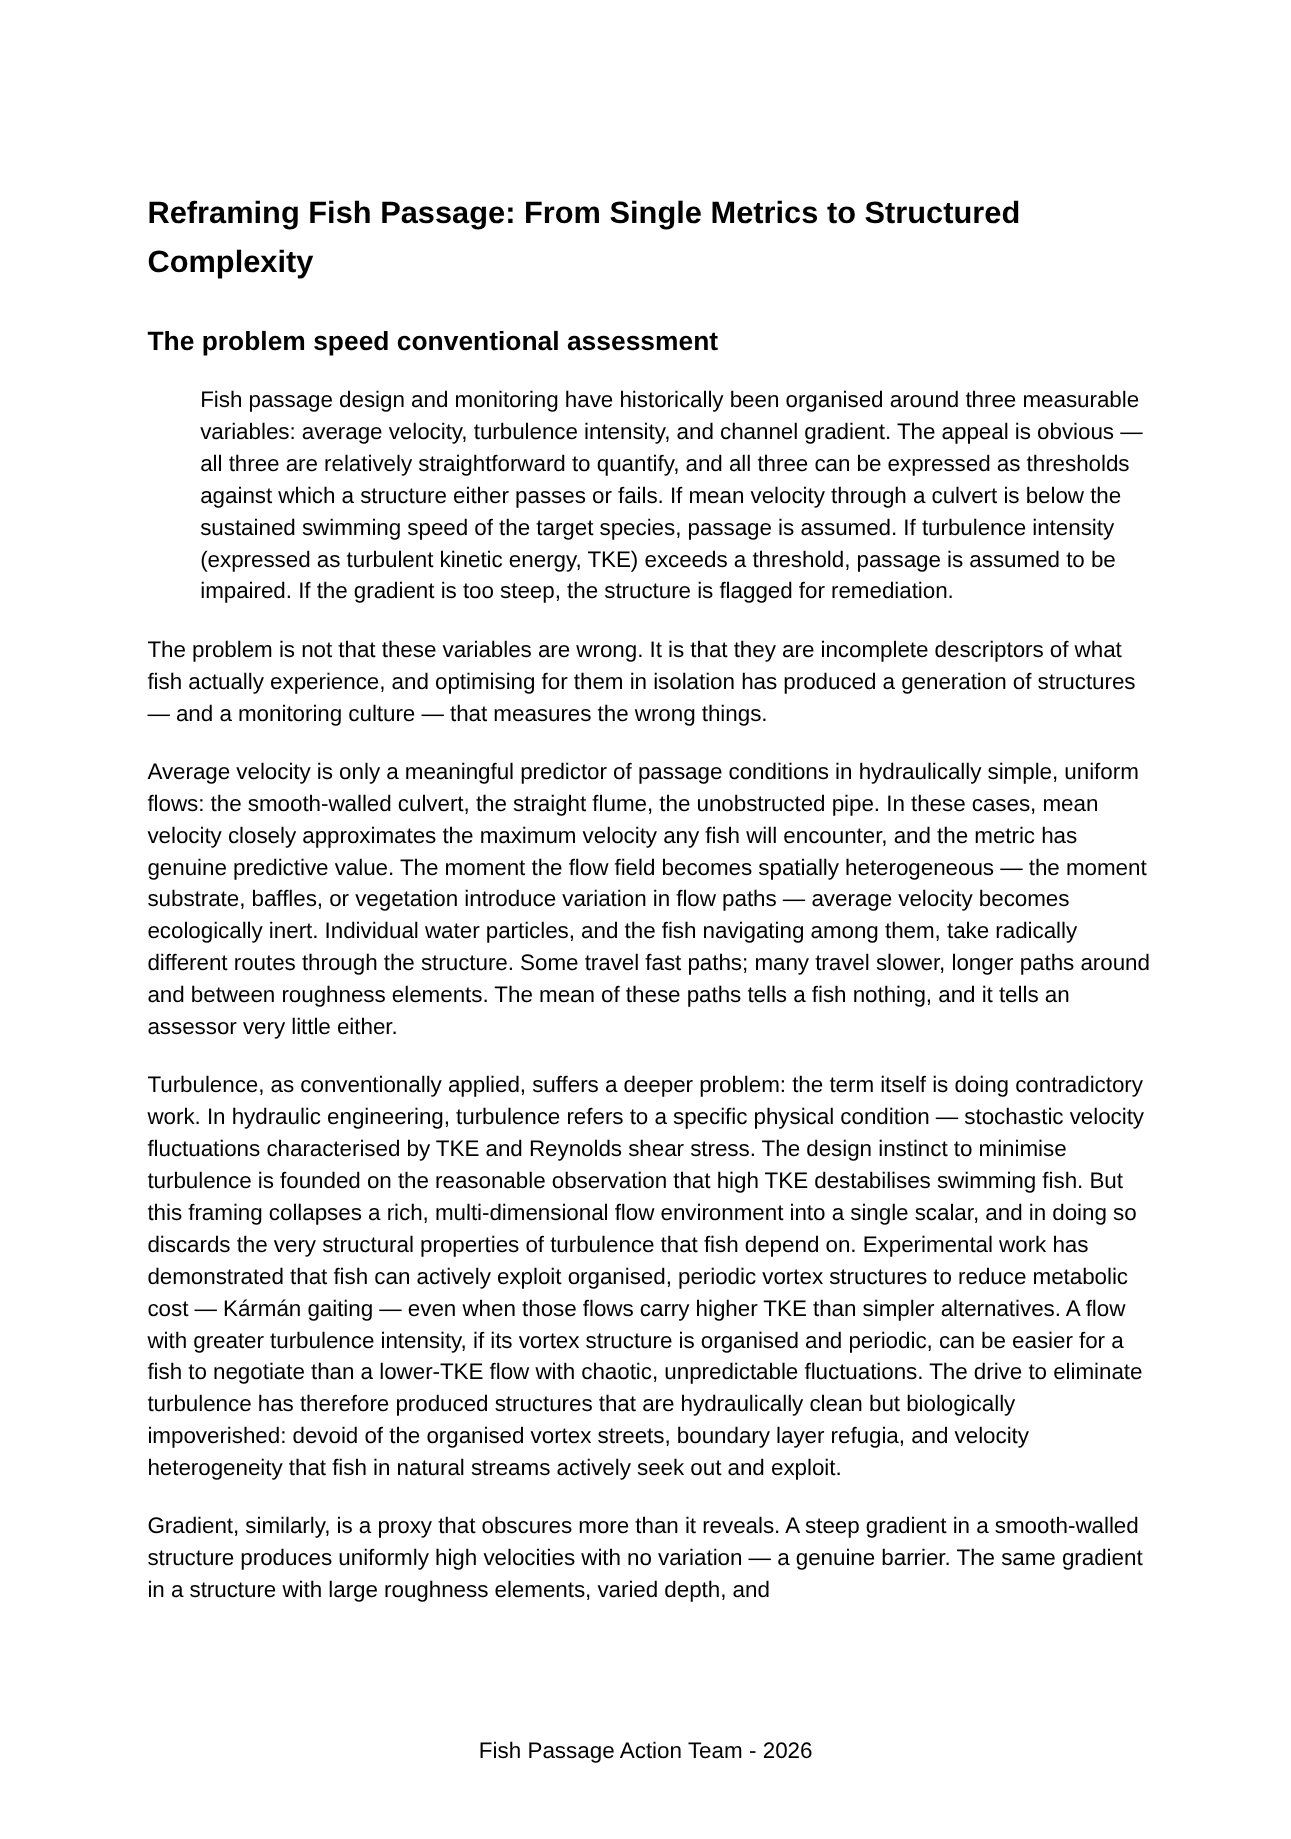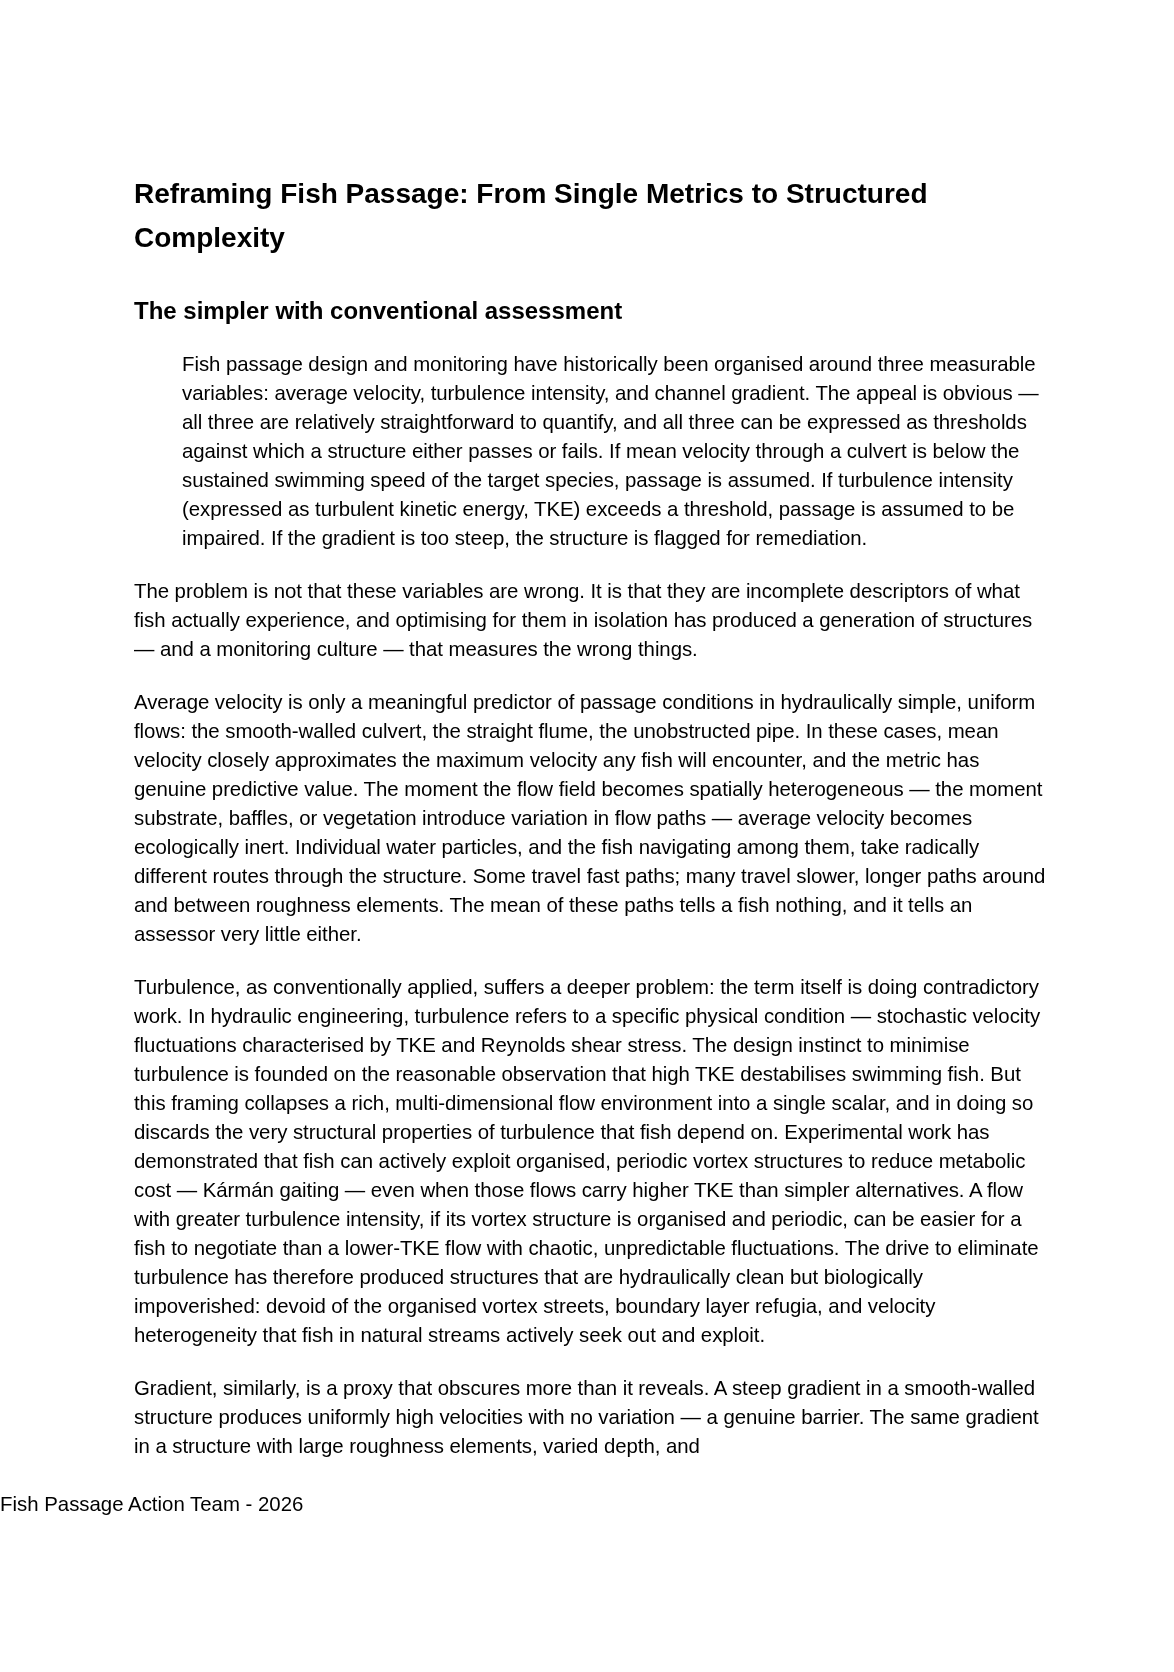--- a/index.html
+++ b/index.html
@@ -44,33 +44,33 @@
       margin: 0;
       padding: 0;
       letter-spacing: -0.05px;
     }
     p.para.first { margin-top: 24px; margin-left: 48px; }
     p.para + p.para { margin-top: 24px; }
     .footer {
       position: absolute;
       left: 0;
       width: 1174px;
-      top: 1490px;
-      text-align: left;
+      top: 1578px;
+      text-align: center;
       font-family: "Liberation Sans", sans-serif;
       font-size: 20.4px;
       line-height: 28px;
     }
   </style>
 </head>
 <body>
 
 <div class="page">
   <h1 class="title">Reframing Fish Passage: From Single Metrics to Structured Complexity</h1>
-  <h2 class="section">The simpler with conventional assessment</h2>
+  <h2 class="section">The problem speed conventional assessment</h2>
   <p class="para first">Fish passage design and monitoring have historically been organised around three measurable variables: average velocity, turbulence intensity, and channel gradient. The appeal is obvious — all three are relatively straightforward to quantify, and all three can be expressed as thresholds against which a structure either passes or fails. If mean velocity through a culvert is below the sustained swimming speed of the target species, passage is assumed. If turbulence intensity (expressed as turbulent kinetic energy, TKE) exceeds a threshold, passage is assumed to be impaired. If the gradient is too steep, the structure is flagged for remediation.</p>
   <p class="para">The problem is not that these variables are wrong. It is that they are incomplete descriptors of what fish actually experience, and optimising for them in isolation has produced a generation of structures — and a monitoring culture — that measures the wrong things.</p>
   <p class="para">Average velocity is only a meaningful predictor of passage conditions in hydraulically simple, uniform flows: the smooth-walled culvert, the straight flume, the unobstructed pipe. In these cases, mean velocity closely approximates the maximum velocity any fish will encounter, and the metric has genuine predictive value. The moment the flow field becomes spatially heterogeneous — the moment substrate, baffles, or vegetation introduce variation in flow paths — average velocity becomes ecologically inert. Individual water particles, and the fish navigating among them, take radically different routes through the structure. Some travel fast paths; many travel slower, longer paths around and between roughness elements. The mean of these paths tells a fish nothing, and it tells an assessor very little either.</p>
   <p class="para">Turbulence, as conventionally applied, suffers a deeper problem: the term itself is doing contradictory work. In hydraulic engineering, turbulence refers to a specific physical condition — stochastic velocity fluctuations characterised by TKE and Reynolds shear stress. The design instinct to minimise turbulence is founded on the reasonable observation that high TKE destabilises swimming fish. But this framing collapses a rich, multi-dimensional flow environment into a single scalar, and in doing so discards the very structural properties of turbulence that fish depend on. Experimental work has demonstrated that fish can actively exploit organised, periodic vortex structures to reduce metabolic cost — Kármán gaiting — even when those flows carry higher TKE than simpler alternatives. A flow with greater turbulence intensity, if its vortex structure is organised and periodic, can be easier for a fish to negotiate than a lower-TKE flow with chaotic, unpredictable fluctuations. The drive to eliminate turbulence has therefore produced structures that are hydraulically clean but biologically impoverished: devoid of the organised vortex streets, boundary layer refugia, and velocity heterogeneity that fish in natural streams actively seek out and exploit.</p>
   <p class="para">Gradient, similarly, is a proxy that obscures more than it reveals. A steep gradient in a smooth-walled structure produces uniformly high velocities with no variation — a genuine barrier. The same gradient in a structure with large roughness elements, varied depth, and</p>
 </div>
 
 <div class="footer">Fish Passage Action Team - 2026</div>
 
 </body></html>

